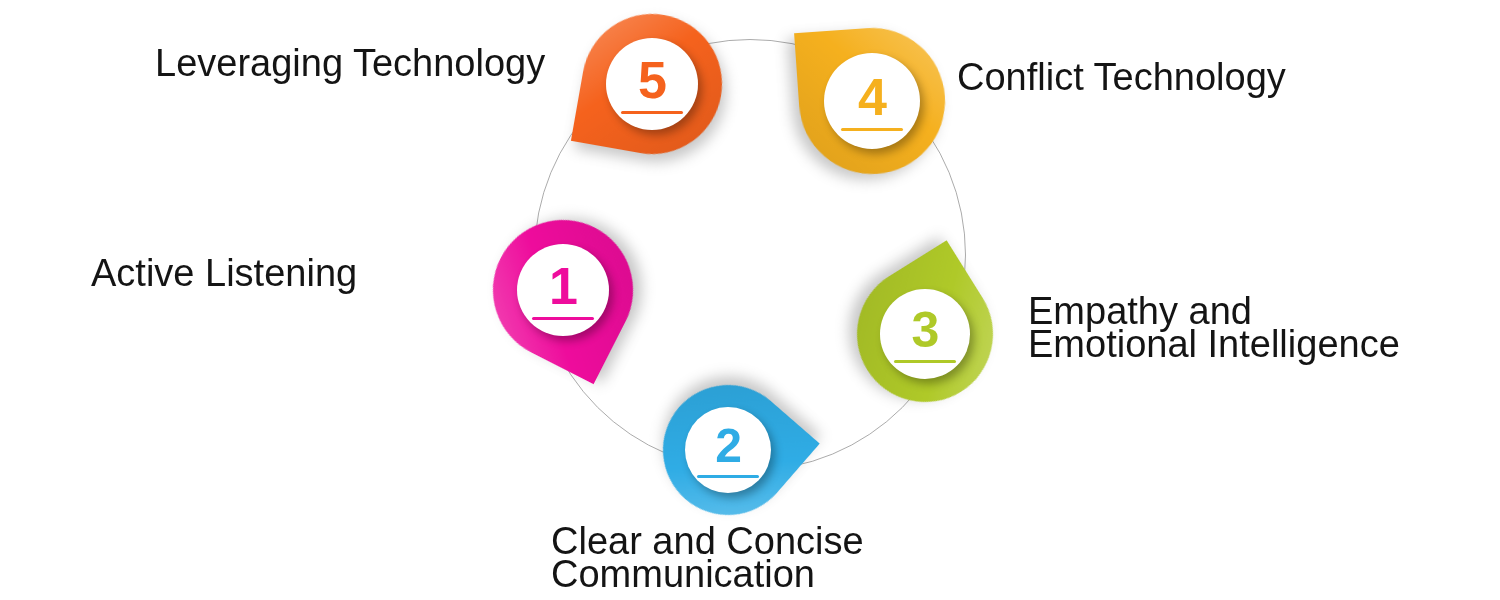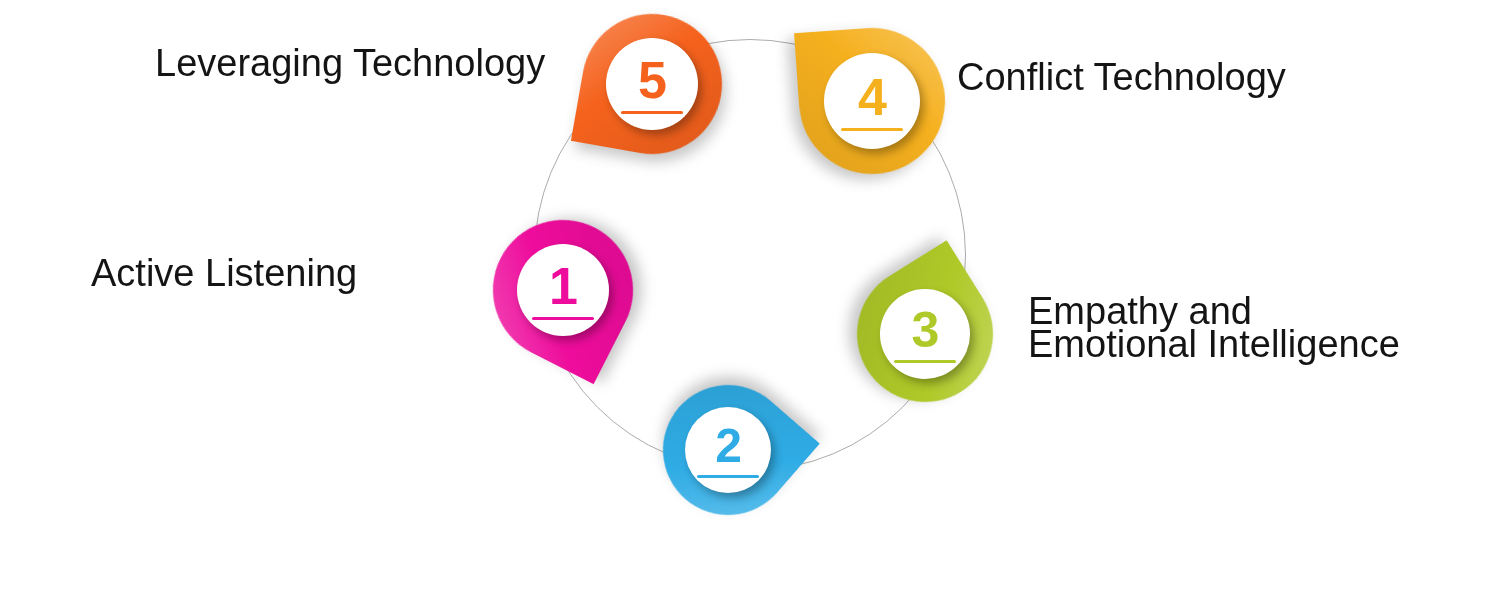--- a/index.html
+++ b/index.html
@@ -101,15 +101,16 @@
     <div class="drop"></div>
     <div class="inner">
       <span class="num">1</span>
       <span class="num-underline"></span>
     </div>
   </div>
 
   <div class="step-label" id="label5">Leveraging Technology</div>
   <div class="step-label" id="label4">Conflict Technology</div>
   <div class="step-label" id="label3">Empathy and Emotional Intelligence</div>
+  <div class="step-label" id="label2">Clear and Concise Communication</div>
   <div class="step-label" id="label1">Active Listening</div>
 
 </div>
 
 </body></html>

